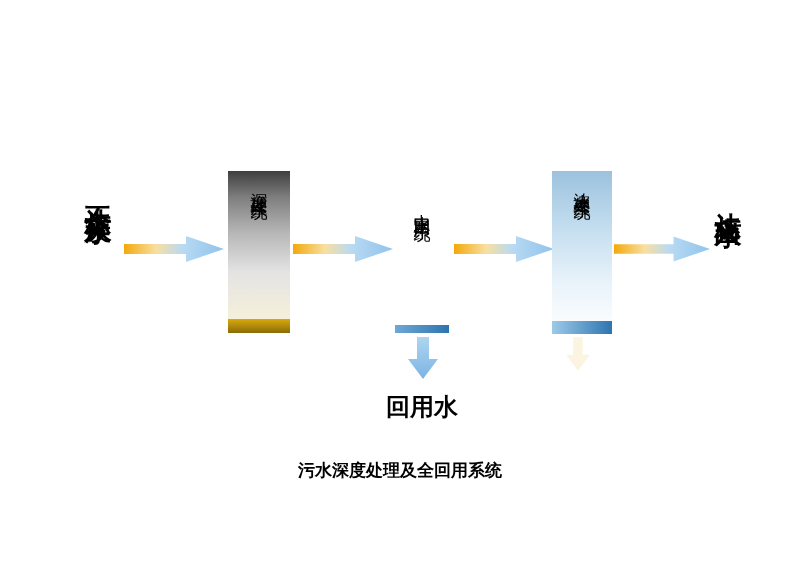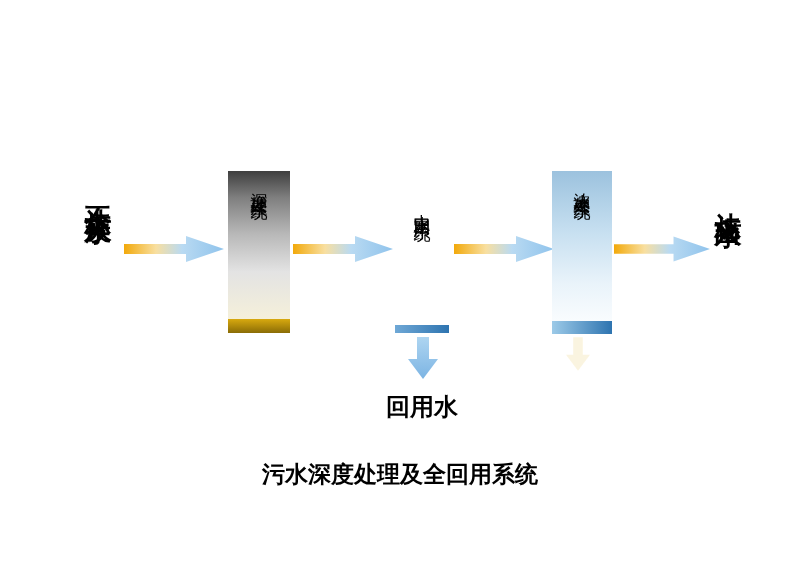--- a/index.html
+++ b/index.html
@@ -68,21 +68,21 @@
     font-weight:bold;
     color:#000;
     white-space:nowrap;
   }
   .byproduct{font-size:24px;}
   .caption{
     position:absolute;
     left:0;right:0;top:452px;
     text-align:center;
     font-weight:bold;
-    font-size:23px;
+    font-size:17px;
     color:#000;
   }
   .faint{opacity:0.45;}
 </style>
 </head>
 <body>
 
 <svg width="0" height="0" style="position:absolute" aria-hidden="true">
   <defs>
     <linearGradient id="flowGrad" x1="0" y1="0" x2="1" y2="0">

